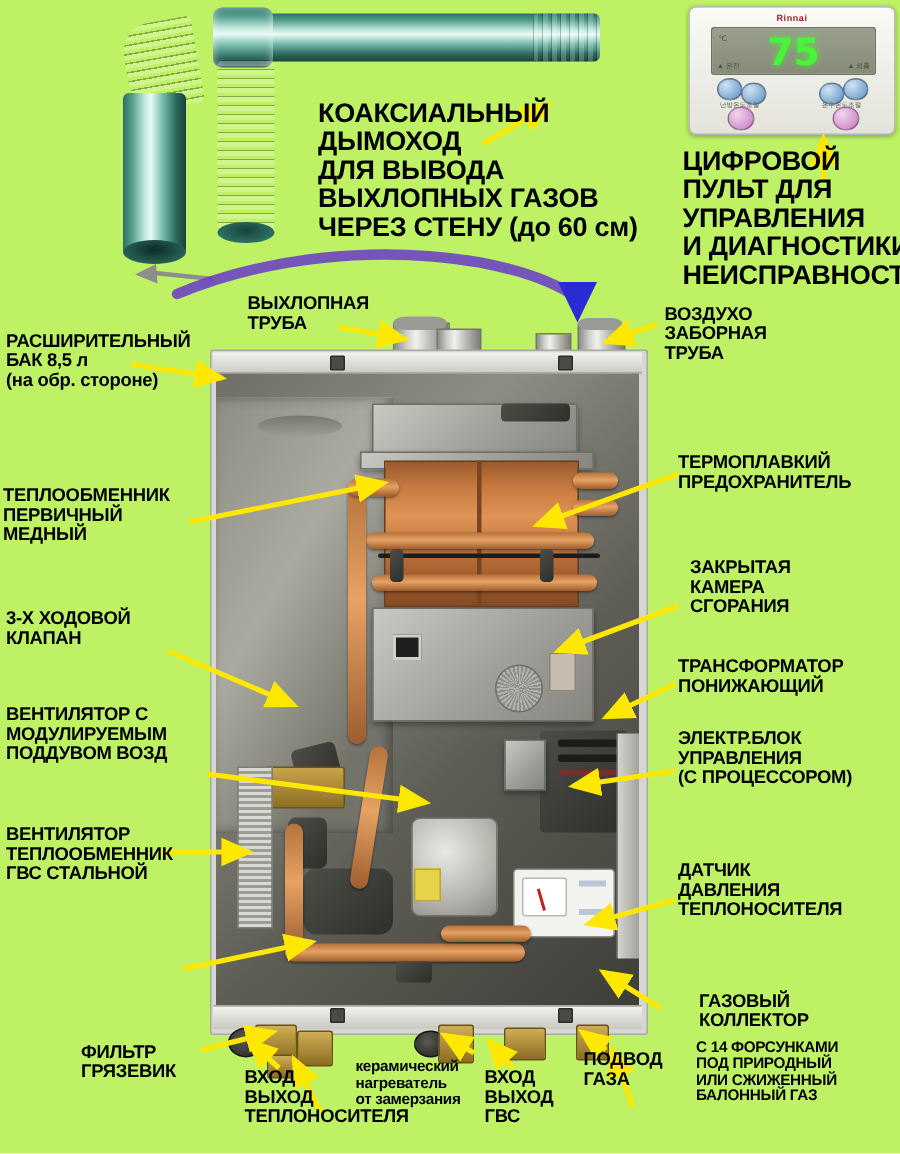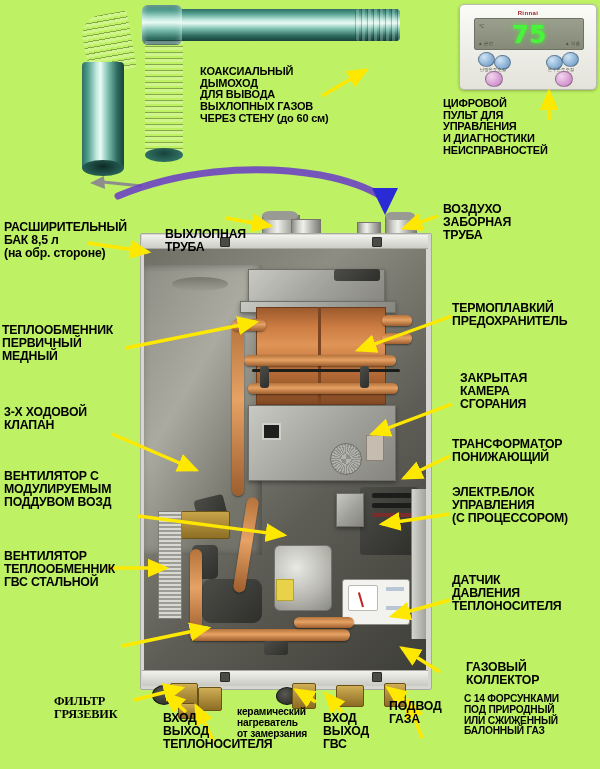--- a/index.html
+++ b/index.html
@@ -4,21 +4,21 @@
 <title>Rinnai Boiler Annotated Diagram</title>
 <style>
   html,body{margin:0;padding:0;background:#ffffff;}
   body{width:600px;height:769px;position:relative;overflow:hidden;
        font-family:"Liberation Sans","DejaVu Sans",sans-serif;}
   #stage{position:absolute;left:0;top:0;width:600px;height:769px;background:#bef264;}
 
   
   .lbl{position:absolute;color:#000;font-weight:bold;line-height:1.06;
        letter-spacing:-0.2px;white-space:pre-line;}
-  .lbl.s13{font-size:11px;}
+  .lbl.s13{font-size:18px;margin-left:12px;}
   .lbl.s12{font-size:12.3px;}
   .lbl.s10{font-size:10.2px;}
 
   
   .arrows{position:absolute;left:0;top:0;width:600px;height:769px;pointer-events:none;}
 
   
   #flue{position:absolute;left:0;top:0;width:400px;height:200px;}
   .pipe{position:absolute;border-radius:4px;}
   .pipeH{background:linear-gradient(to bottom,
@@ -321,21 +321,21 @@
 ДЛЯ ВЫВОДА
 ВЫХЛОПНЫХ ГАЗОВ
 ЧЕРЕЗ СТЕНУ (до 60 см)</div>
 
   <div class="lbl s13" style="left:443px;top:98px;">ЦИФРОВОЙ
 ПУЛЬТ   ДЛЯ
 УПРАВЛЕНИЯ
 И ДИАГНОСТИКИ
 НЕИСПРАВНОСТЕЙ</div>
 
-  <div class="lbl s12" style="left:165px;top:196px;margin-top:32px;">ВЫХЛОПНАЯ
+  <div class="lbl s12" style="left:165px;top:196px;">ВЫХЛОПНАЯ
 ТРУБА</div>
 
   <div class="lbl s12" style="left:443px;top:203px;">ВОЗДУХО
 ЗАБОРНАЯ
 ТРУБА</div>
 
   <div class="lbl s12" style="left:4px;top:221px;">РАСШИРИТЕЛЬНЫЙ
 БАК  8,5 л
 (на обр. стороне)</div>
 
@@ -348,21 +348,21 @@
 
   <div class="lbl s12" style="left:4px;top:470px;">ВЕНТИЛЯТОР С
 МОДУЛИРУЕМЫМ
 ПОДДУВОМ ВОЗД</div>
 
   <div class="lbl s12" style="left:4px;top:550px;">ВЕНТИЛЯТОР
 ТЕПЛООБМЕННИК
 ГВС СТАЛЬНОЙ</div>
 
 
-  <div class="lbl s12" style="left:54px;top:695px;font-family:Liberation Serif, serif;">ФИЛЬТР
+  <div class="lbl s12" style="left:54px;top:695px;">ФИЛЬТР
 ГРЯЗЕВИК</div>
 
   <div class="lbl s12" style="left:452px;top:302px;">ТЕРМОПЛАВКИЙ
 ПРЕДОХРАНИТЕЛЬ</div>
 
   <div class="lbl s12" style="left:460px;top:372px;">ЗАКРЫТАЯ
 КАМЕРА
 СГОРАНИЯ</div>
 
   <div class="lbl s12" style="left:452px;top:438px;">ТРАНСФОРМАТОР

